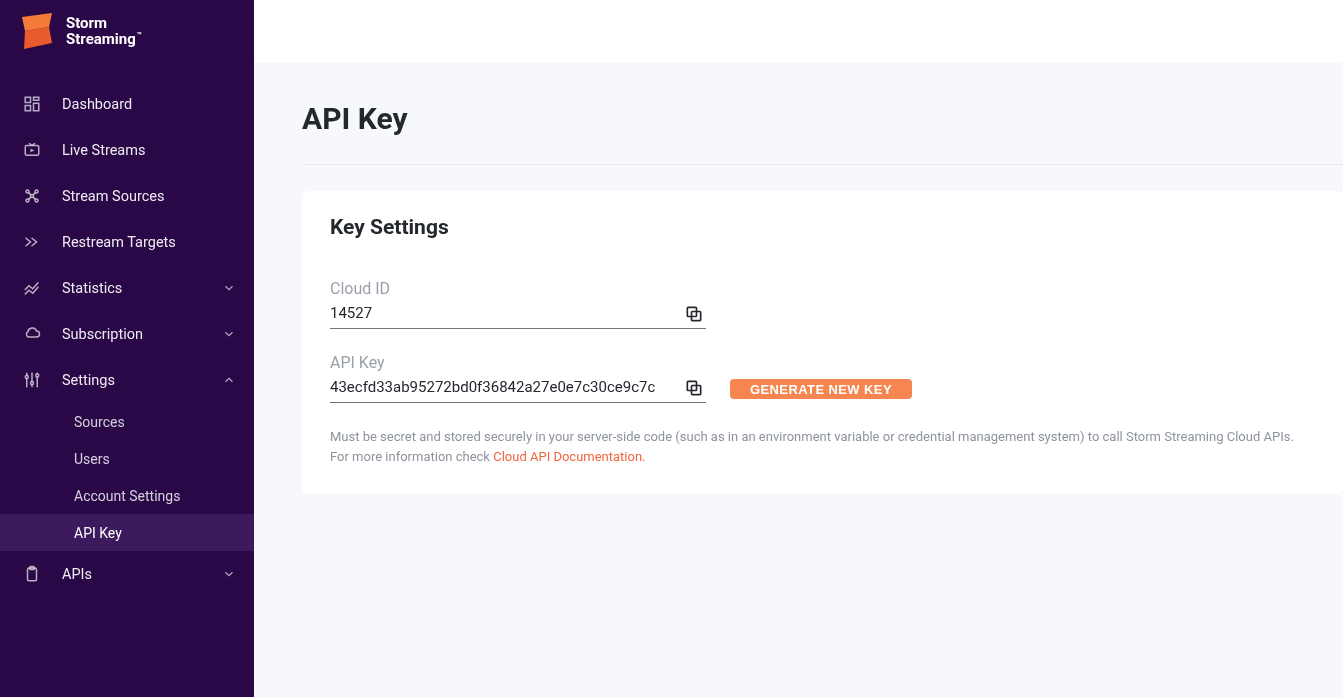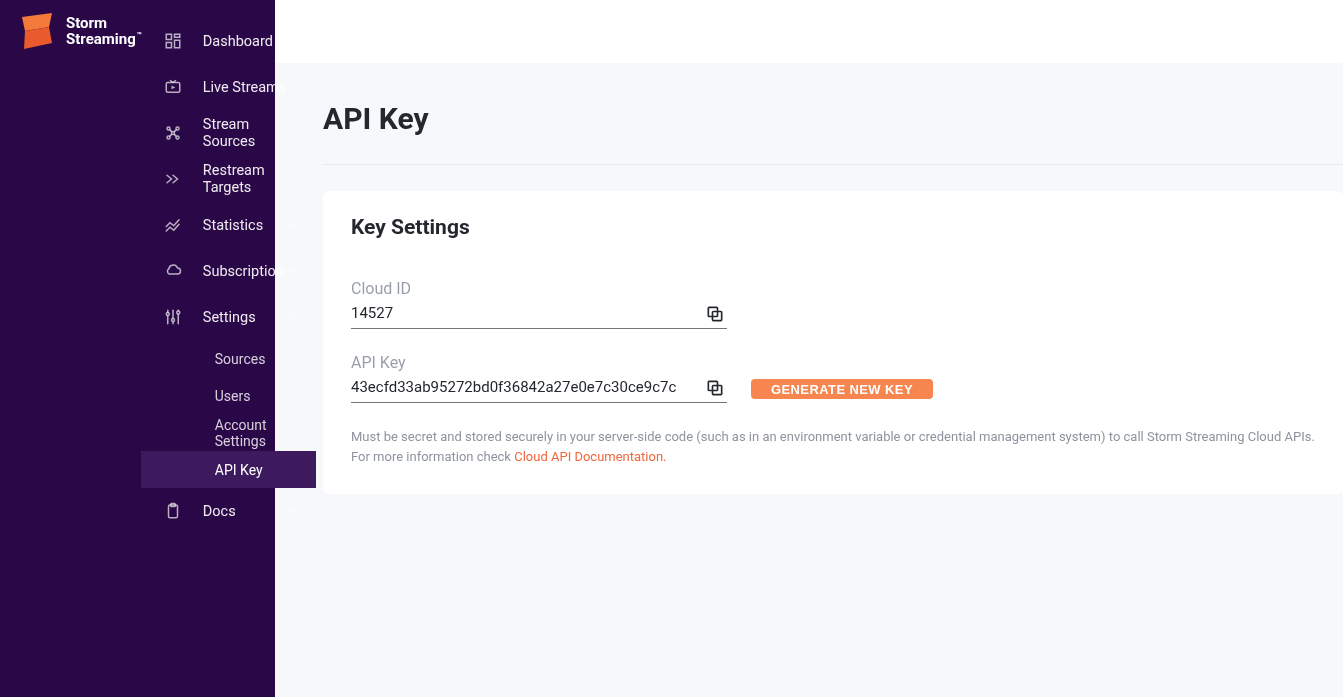--- a/index.html
+++ b/index.html
@@ -7,26 +7,26 @@
   body {
     font-family: -apple-system, BlinkMacSystemFont, "Segoe UI", Roboto, "Helvetica Neue", Arial, sans-serif;
     background: #f7f8fb;
     color: #222;
     display: flex;
     min-height: 697px;
   }
 
   
   .sidebar {
-    width: 275px;
+    width: 254px;
     background: #2a0848;
     color: #fff;
     flex-shrink: 0;
     display: flex;
-    flex-direction: row;
+    flex-direction: column;
   }
 
   .logo-wrap {
     height: 63px;
     display: flex;
     align-items: center;
     padding-left: 22px;
     background: #2a0848;
   }
   .logo-mark {
@@ -328,21 +328,21 @@
       <span>API Key</span>
     </div>
 
     <div class="nav-item">
       <span class="nav-icon">
         <svg width="18" height="18" viewBox="0 0 24 24" fill="none" stroke="rgba(255,255,255,0.75)" stroke-width="2">
           <rect x="6" y="4" width="12" height="17" rx="2"></rect>
             <rect x="9" y="2" width="6" height="4" rx="1"></rect>
         </svg>
       </span>
-      <span>Docs</span>
+      <span>APIs</span>
       <span class="chev">
         <svg width="14" height="14" viewBox="0 0 24 24" fill="none" stroke="rgba(255,255,255,0.8)" stroke-width="2">
             <polyline points="6 9 12 15 18 9"></polyline>
           </svg>
       </span>
     </div>
 
   </nav>
 </aside>
 

